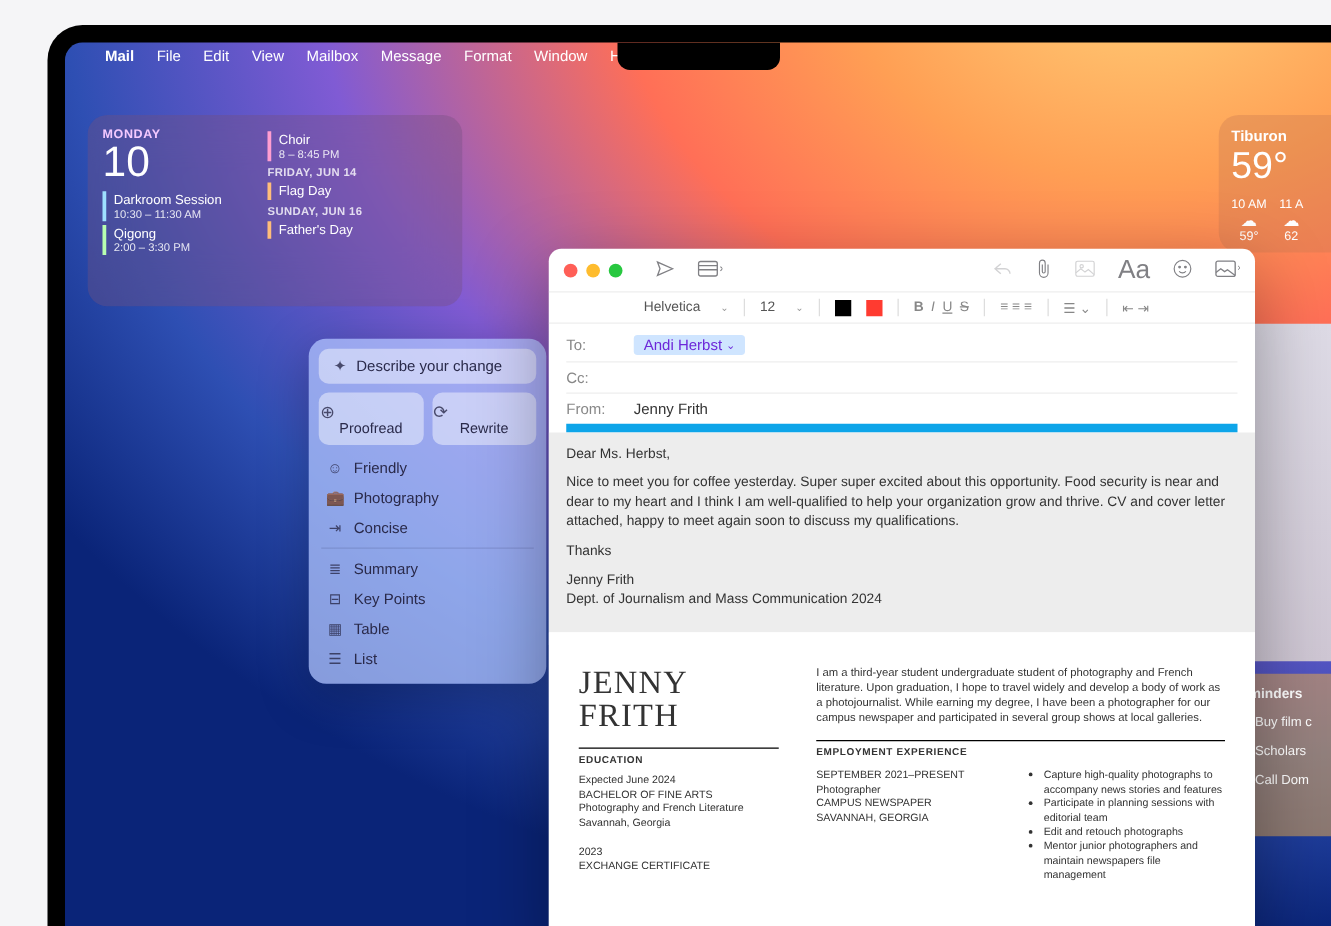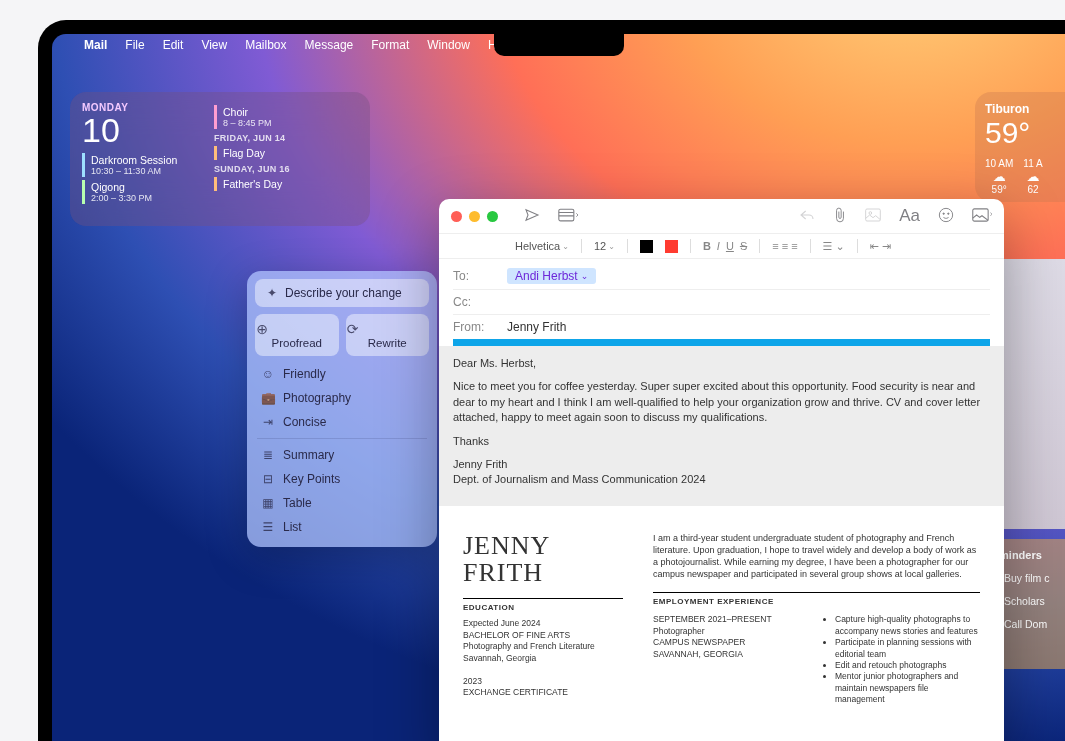--- a/index.html
+++ b/index.html
@@ -28,21 +28,21 @@
 .menubar {
   position: absolute; top: 0; left: 0; right: 0; height: 22px;
   display: flex; align-items: center; gap: 18px; padding: 0 14px;
   font-size: 12px; color: #fff; font-weight: 500;
 }
 .menubar .apple { font-size: 14px; }
 .menubar .app { font-weight: 700; }
 
 
 .cal-widget {
-  position: absolute; top: 58px; left: 18px; width: 300px; height: 134px;
+  position: absolute; top: 58px; left: 18px; width: 300px; height: 153px;
   background: rgba(120,80,120,0.35);
   backdrop-filter: blur(20px); border-radius: 16px;
   color: #fff; padding: 10px 12px; display: flex; gap: 14px;
   font-size: 10.5px;
 }
 .cal-left { flex: 0 0 118px; }
 .cal-left .dow { font-size: 10px; letter-spacing: .5px; color:#f4c9ff; font-weight:600;}
 .cal-left .daynum { font-size: 34px; font-weight:300; line-height:1; margin-bottom:6px; }
 .cal-event { border-left: 3px solid; padding: 1px 0 1px 6px; margin: 3px 0; }
 .cal-event .title { font-weight:500; }
@@ -111,21 +111,21 @@
 .traffic { display:flex; gap:7px; }
 .traffic span { width:11px; height:11px; border-radius:50%; display:block;}
 .tred{background:#ff5f57;} .tyel{background:#febc2e;} .tgrn{background:#28c840;}
 .tb-icons { flex:1; display:flex; align-items:center; gap:20px; margin-left:18px; color:#6a6a6f; }
 .tb-icons .grp { display:flex; gap:18px; align-items:center; }
 .tb-icons svg, .tb-icons .txt { opacity:.85; }
 .fmtbar {
   height:26px; border-top:1px solid #eee; border-bottom:1px solid #eee;
   display:flex; align-items:center; gap:12px; padding:0 14px; font-size:11px; color:#555;
 }
-.fmtbar .sel { display:flex; align-items:center; gap:2px; }
+.fmtbar .sel { display:flex; align-items:center; gap:16px; }
 .fmtbar .swatch { width:13px; height:13px; background:#000; display:inline-block;}
 .fmtbar .redsw { width:13px; height:13px; background:#ff3b30; display:inline-block;}
 .fmtbar .grp { display:flex; gap:6px; align-items:center; opacity:.7;}
 .fmtbar .sep { width:1px; height:14px; background:#ddd; }
 
 .headers { padding: 4px 14px 0; }
 .hrow { display:flex; align-items:center; border-bottom:1px solid #eee; padding:5px 0; font-size:12px; }
 .hrow .lbl { width:54px; color:#888; }
 .hrow:last-child { border-bottom:7px solid #0ea5e9; }
 .recip-chip {
@@ -307,21 +307,21 @@
                   <path d="M18 8v12a6 6 0 01-12 0V6a4 4 0 018 0v12a2 2 0 01-4 0V8"></path>
                 </svg>
             </span>
             <span style="opacity:.35">
               <svg width="16" height="14" viewBox="0 0 24 20" fill="none" stroke="#6a6a6f" stroke-width="1.4">
                   <rect x="1" y="1" width="22" height="18" rx="2"></rect>
                   <circle cx="8" cy="7" r="2"></circle>
                   <path d="M1 15l6-5 5 4 4-3 7 6"></path>
                 </svg>
             </span>
-            <span class="txt" style="font-size:17px;">Aa</span>
+            <span class="txt" style="font-size:21px;">Aa</span>
             <span>
               <svg width="16" height="16" viewBox="0 0 24 24" fill="none" stroke="#6a6a6f" stroke-width="1.4">
                   <circle cx="12" cy="12" r="10"></circle>
                   <circle cx="8.5" cy="10" r="1" fill="#6a6a6f"></circle>
                   <circle cx="15.5" cy="10" r="1" fill="#6a6a6f"></circle>
                   <path d="M8 15c1 1.5 2.5 2 4 2s3-.5 4-2"></path>
                 </svg>
             </span>
             <span>
               <svg width="20" height="14" viewBox="0 0 26 18" fill="none" stroke="#6a6a6f" stroke-width="1.4">

